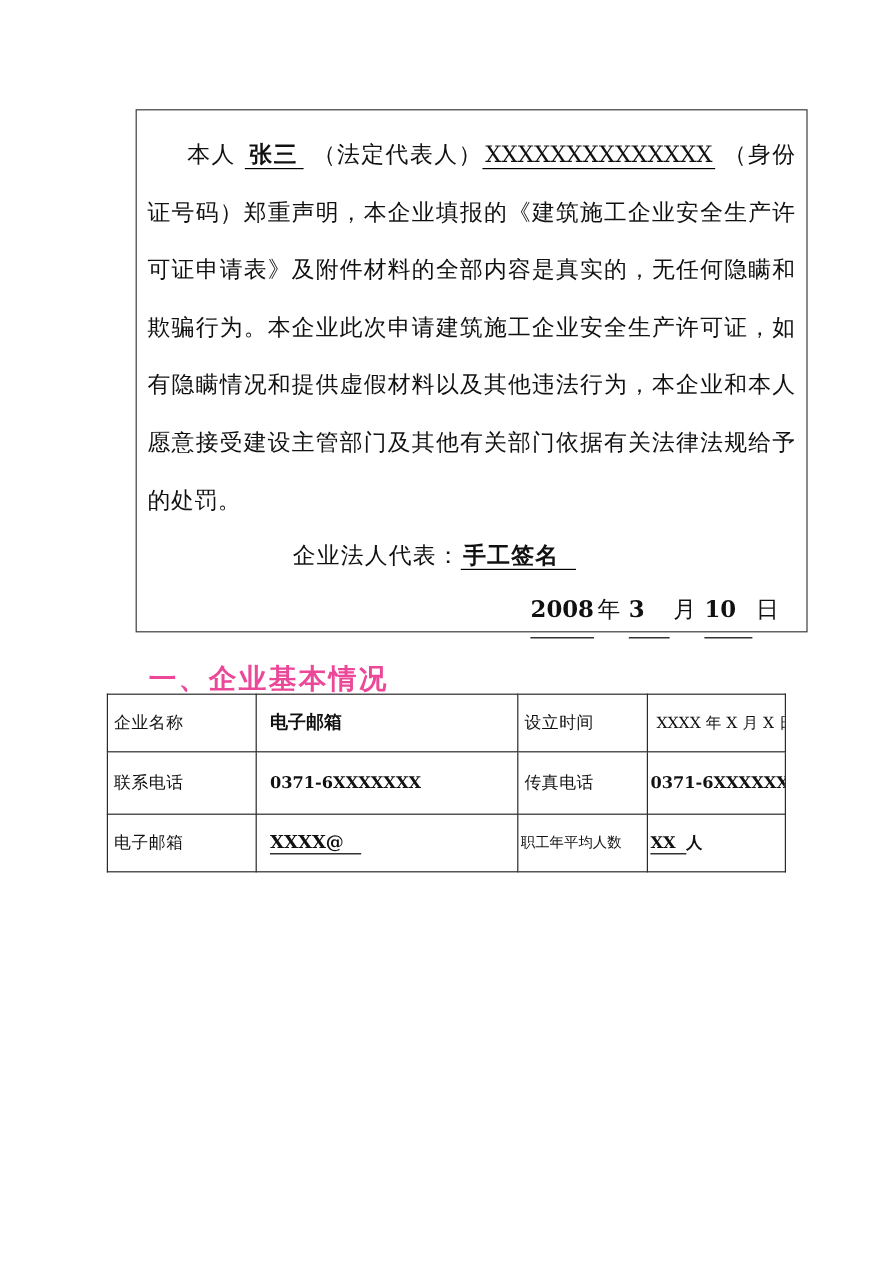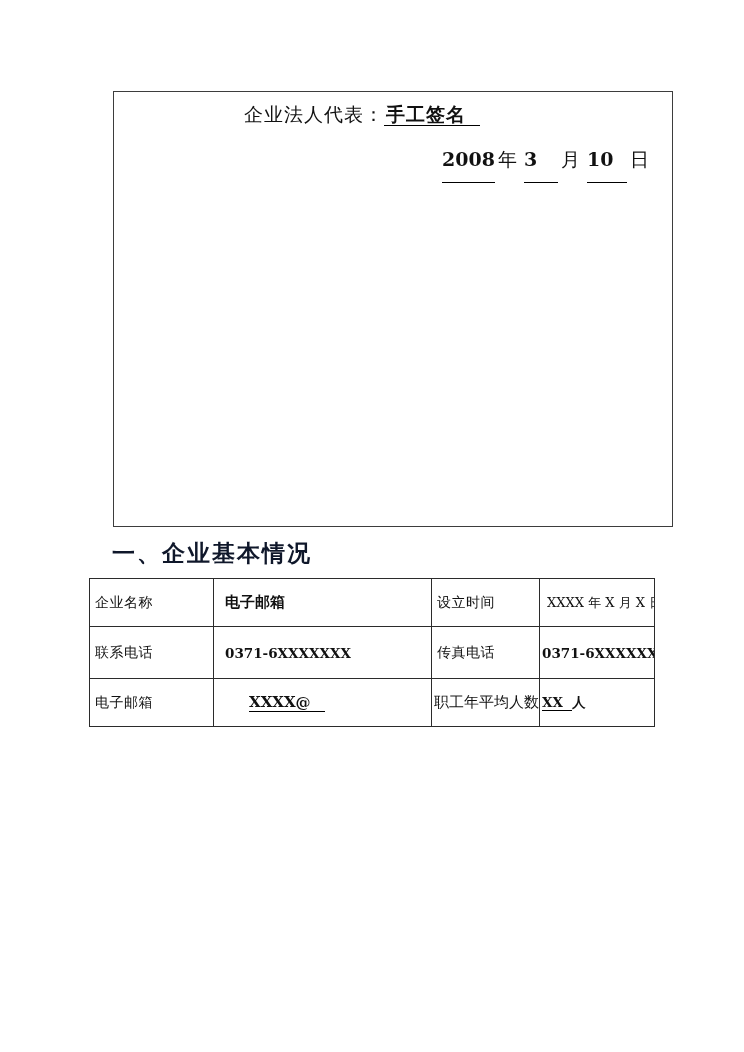--- a/index.html
+++ b/index.html
@@ -60,25 +60,25 @@
   .dn-year  { min-width: 50px; }
   .dn-month { min-width: 34px; margin-left: 4px; }
   .dn-day   { min-width: 40px; margin-left: 4px; }
   .date-unit { margin-left: 3px; margin-right: 3px; }
 
   
   .section-title {
     position: absolute;
     left: 112px;
     top: 538px;
-    margin: 0;
+    margin: 12px;
     font-size: 23px;
     font-weight: bold;
     letter-spacing: 2px;
-    color: #0f172a;
+    color: #ec4899;
   }
 
   
   .info-table {
     position: absolute;
     left: 89px;
     top: 578px;
     width: 565px;
     border-collapse: collapse;
     table-layout: fixed;
@@ -96,21 +96,21 @@
   .rh4 { height: 48px; }
   .rh5 { height: 52px; }
   .rh6 { height: 48px; }
 
   td.lbl {
     font-size: 14px;
     padding-left: 5px;
     letter-spacing: 0.5px;
   }
   td.lbl-tight {
-    font-size: 15px;
+    font-size: 12px;
     padding-left: 2px;
     letter-spacing: 0;
   }
   td.val {
     font-weight: bold;
     font-size: 15px;
     padding-left: 11px;
   }
   td.val-tight { padding-left: 3px; letter-spacing: 0.5px; }
   td.val-sm    { font-size: 13.5px; padding-left: 11px; }
@@ -118,32 +118,37 @@
   td.val-reg   {
     font-weight: normal;
     font-size: 13px;
     padding-left: 7px;
     letter-spacing: 0;
   }
   .email-blank {
     display: inline-block;
     border-bottom: 1.6px solid #000;
     padding-right: 14px;
-    margin-left: 24px;
   }
   .staff-blank {
     display: inline-block;
     border-bottom: 1.6px solid #000;
     padding-right: 9px;
   }
 </style>
 </head>
 <body>
 
 <div class="decl-box">
+  <div class="decl-para">
+    <span>本人</span>
+    <span class="blank b name-blank">张三</span>
+    <span>（法定代表人）</span><span class="blank id-blank">XXXXXXXXXXXXXX</span>
+    <span>（身份证号码）郑重声明，本企业填报的《建筑施工企业安全生产许可证申请表》及附件材料的全部内容是真实的，无任何隐瞒和欺骗行为。本企业此次申请建筑施工企业安全生产许可证，如有隐瞒情况和提供虚假材料以及其他违法行为，本企业和本人愿意接受建设主管部门及其他有关部门依据有关法律法规给予的处罚。</span>
+  </div>
 
   <div class="decl-line line-rep">
     <span>企业法人代表：</span><span class="blank b rep-blank">手工签名</span>
   </div>
 
 
   <div class="decl-line line-date">
     <span class="date-num dn-year">2008</span><span class="date-unit">年</span><span class="date-num dn-month">3</span><span class="date-unit">月</span><span class="date-num dn-day">10</span><span class="date-unit">日</span>
   </div>
 </div>

